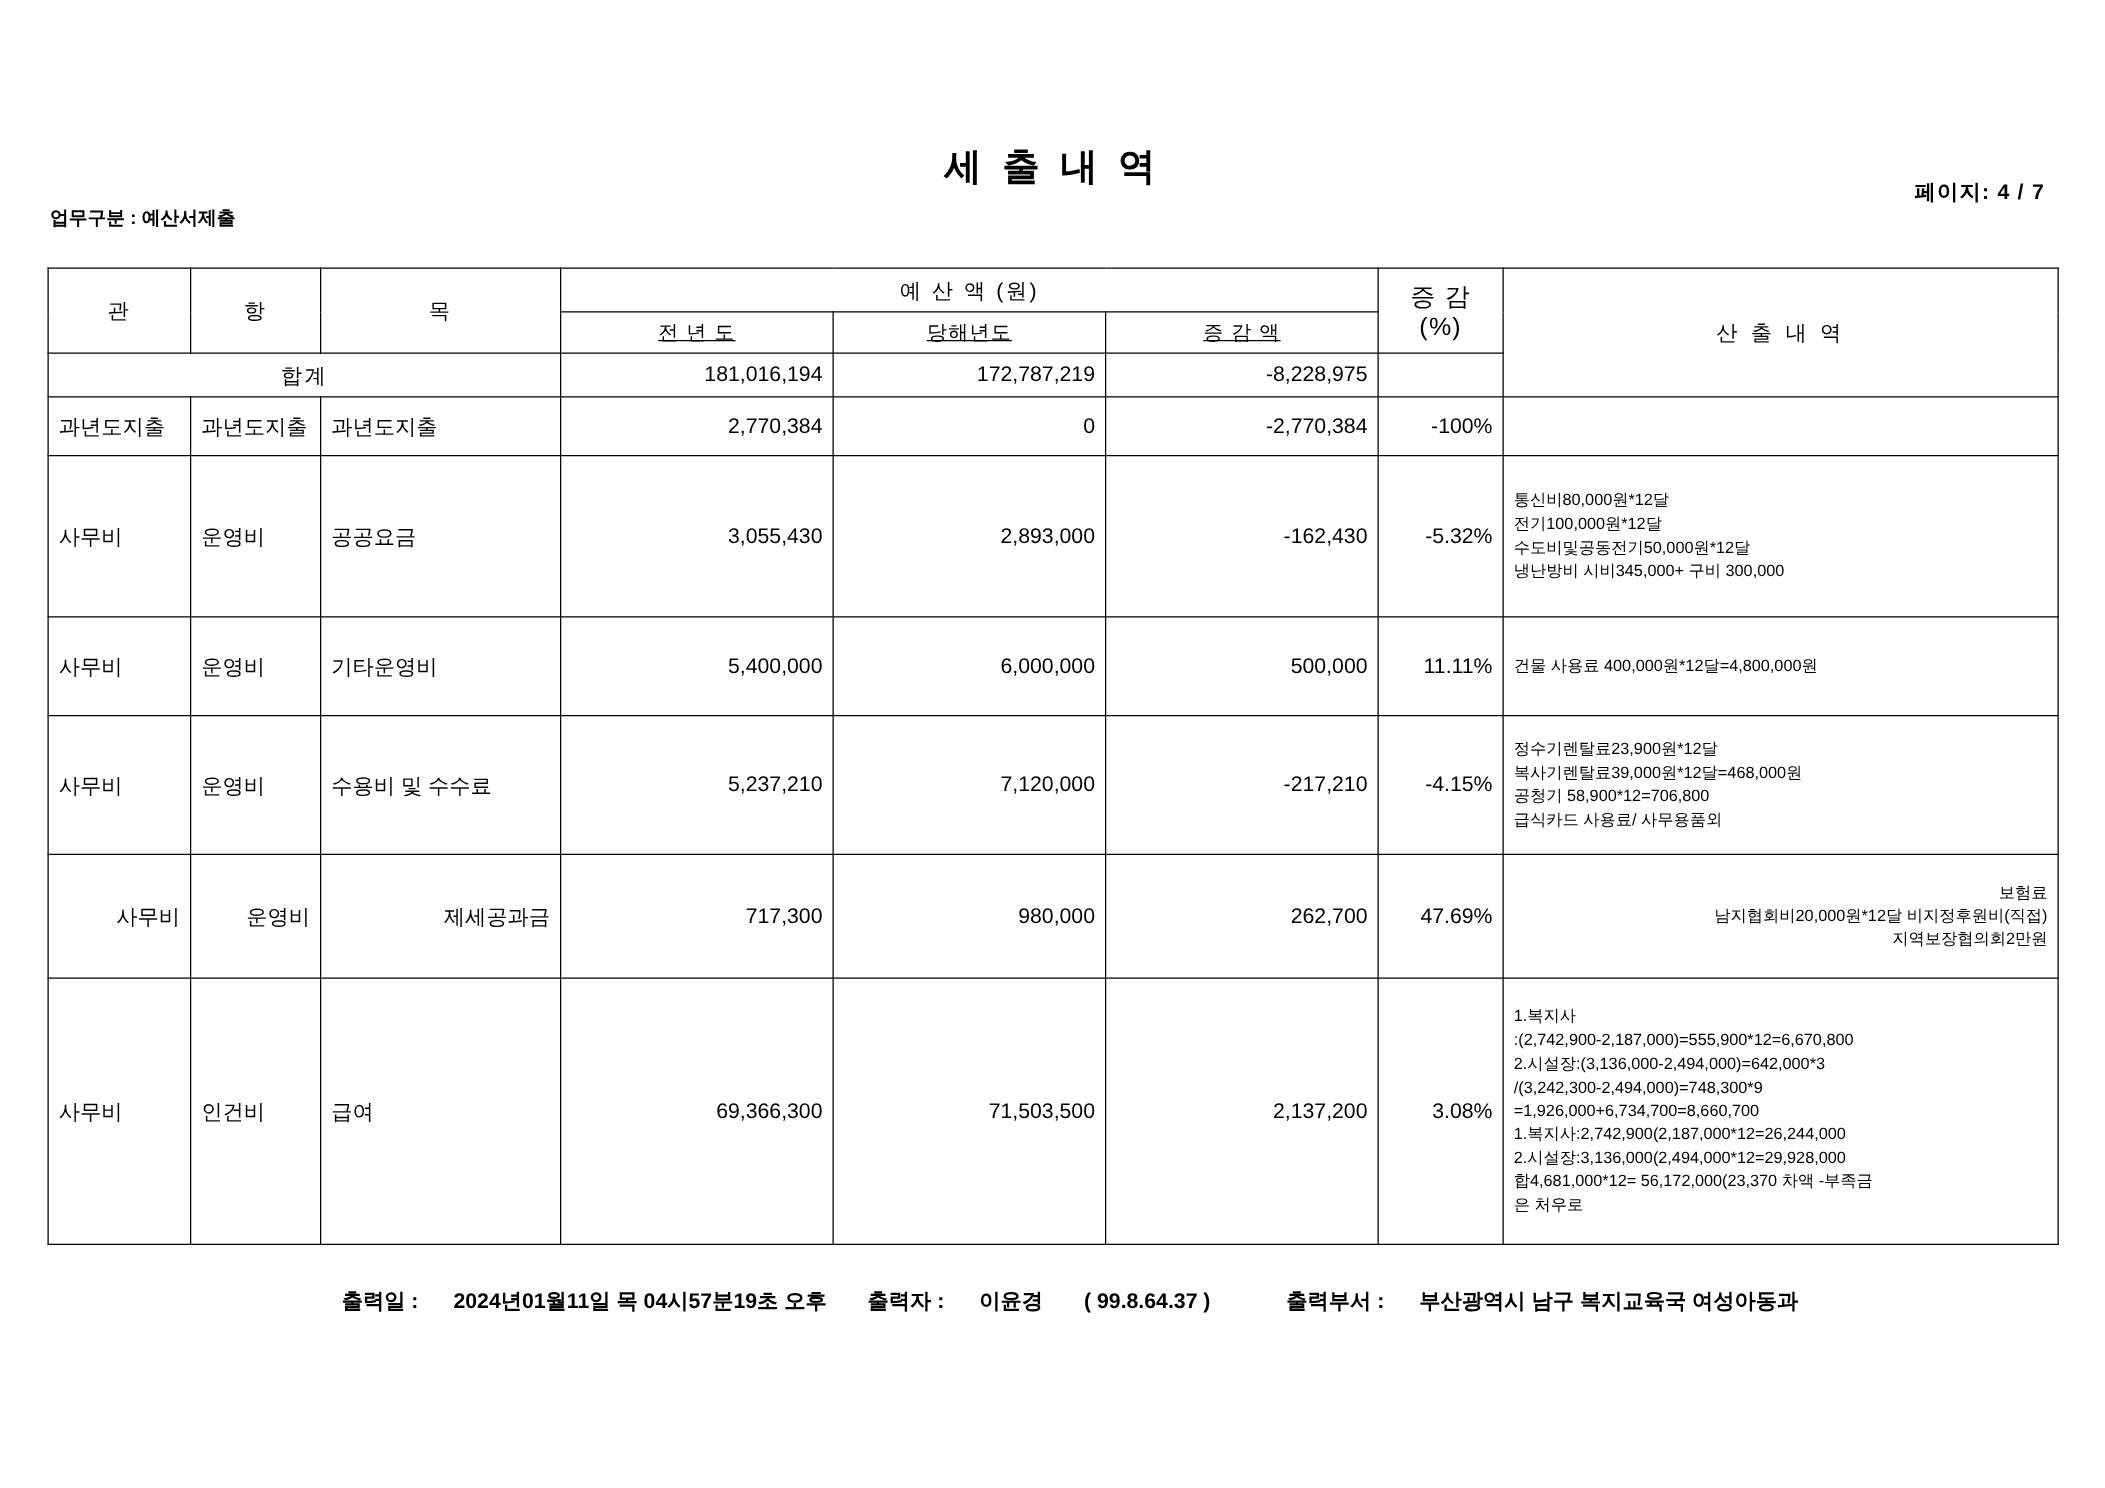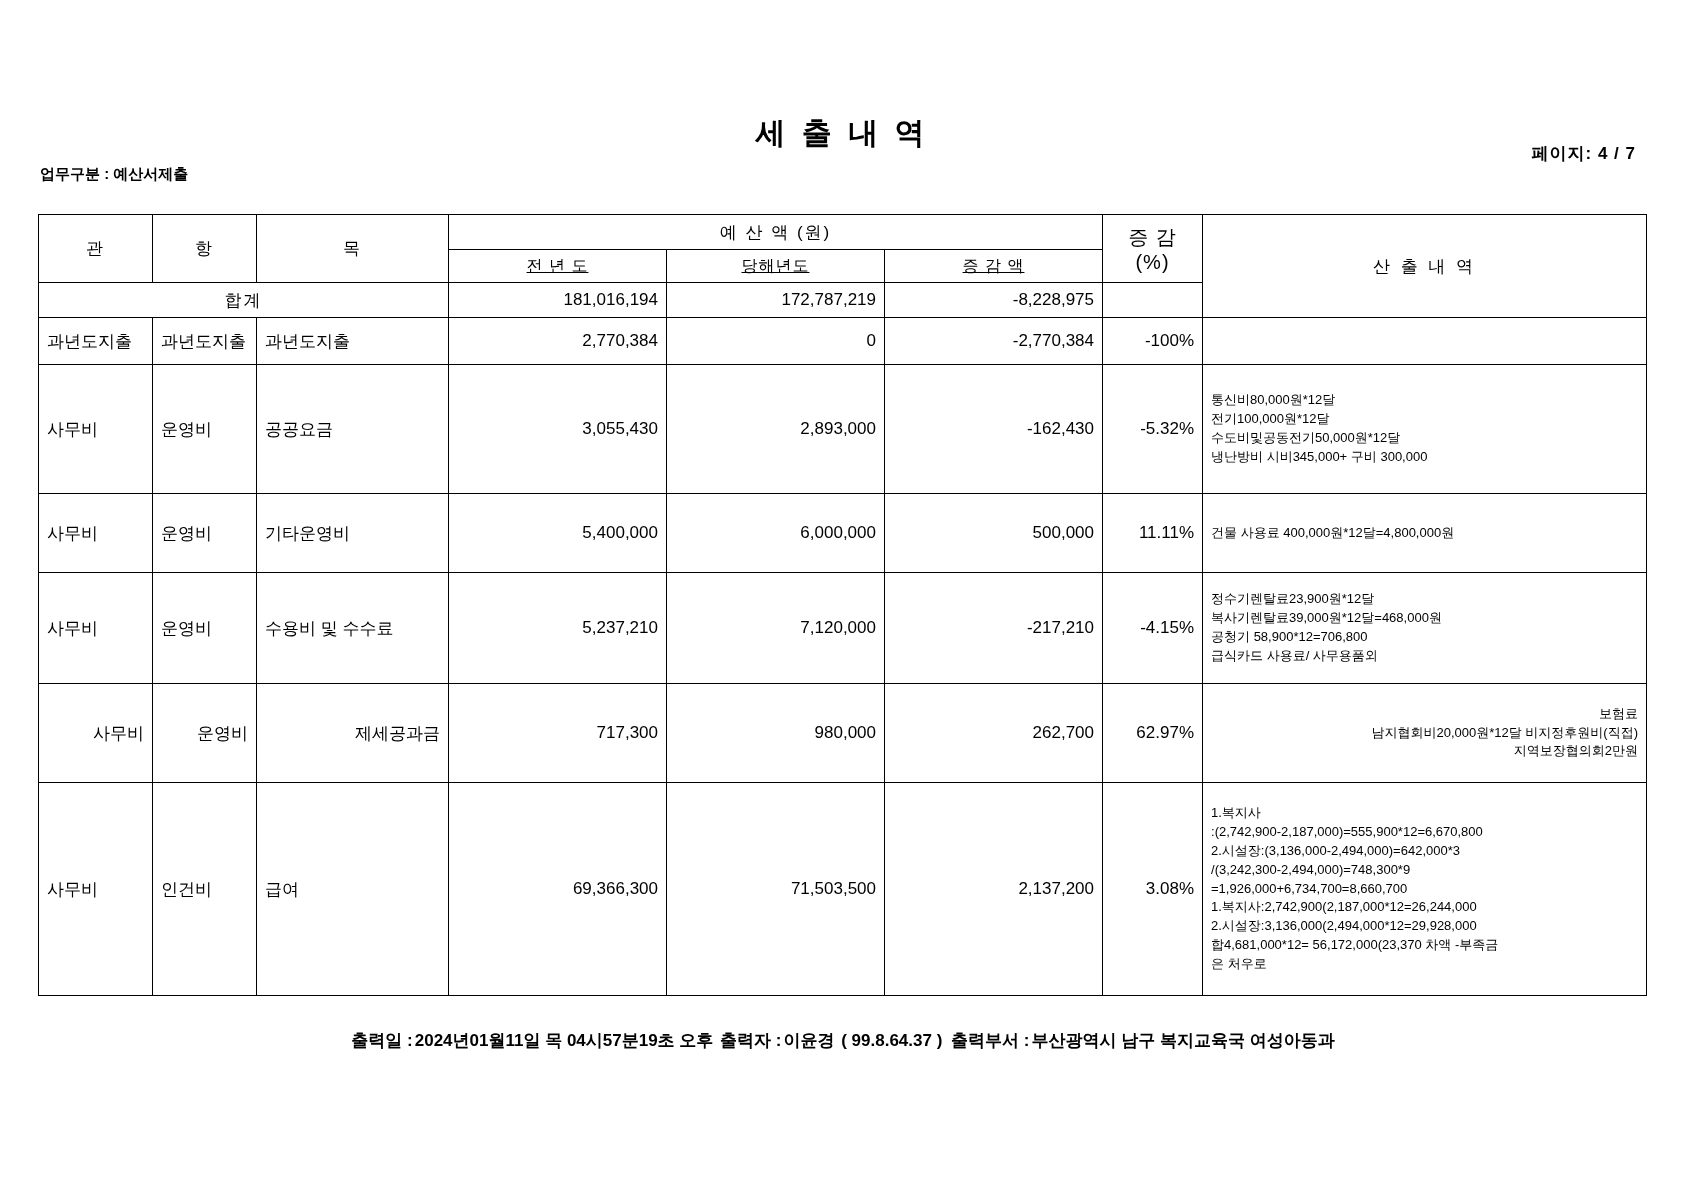--- a/index.html
+++ b/index.html
@@ -142,21 +142,21 @@
   
   .footer {
     position: absolute;
     bottom: 138px;
     left: 0;
     width: 1684px;
     text-align: center;
     font-size: 17px;
     font-weight: bold;
   }
-  .footer span.seg { margin: 0 2px; text-align: center; }
+  .footer span.seg { margin: 0 28px; text-align: center; }
   .footer .val { font-weight: bold; }
 </style>
 </head>
 <body>
 
 <div class="page">
 
   <div class="doc-title">세 출 내 역</div>
   <div class="page-indicator">페이지:  4 / 7</div>
   <div class="work-class">업무구분 : 예산서제출</div>
@@ -242,21 +242,21 @@
 공청기 58,900*12=706,800
 급식카드 사용료/ 사무용품외</td>
         </tr>
         <tr class="r-h4">
           <td class="txt">사무비</td>
           <td class="txt">운영비</td>
           <td class="txt">제세공과금</td>
           <td class="num">717,300</td>
           <td class="num">980,000</td>
           <td class="num">262,700</td>
-          <td class="pct">62.97%</td>
+          <td class="pct">47.69%</td>
           <td class="calc-cell">보험료
 남지협회비20,000원*12달 비지정후원비(직접)
 지역보장협의회2만원</td>
         </tr>
         <tr class="r-h5">
           <td class="txt">사무비</td>
           <td class="txt">인건비</td>
           <td class="txt">급여</td>
           <td class="num">69,366,300</td>
           <td class="num">71,503,500</td>

